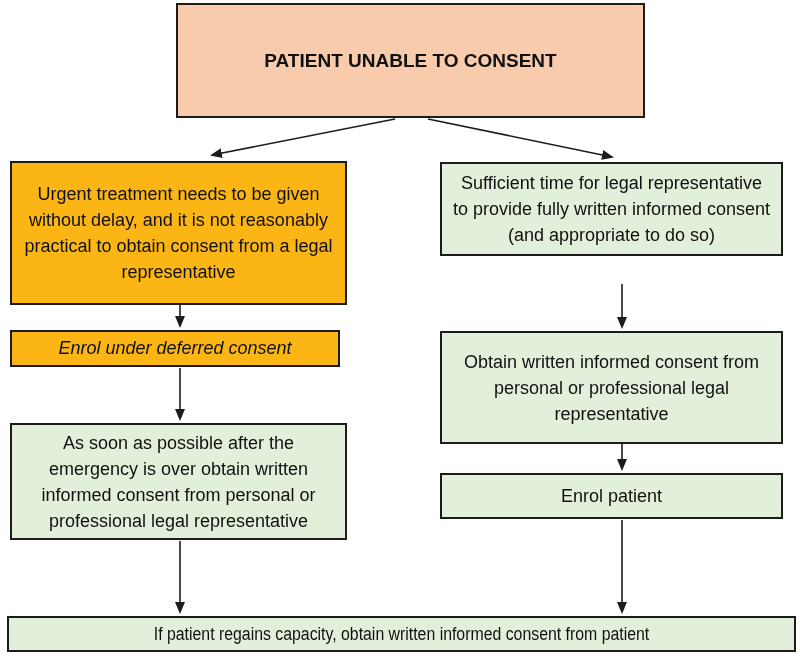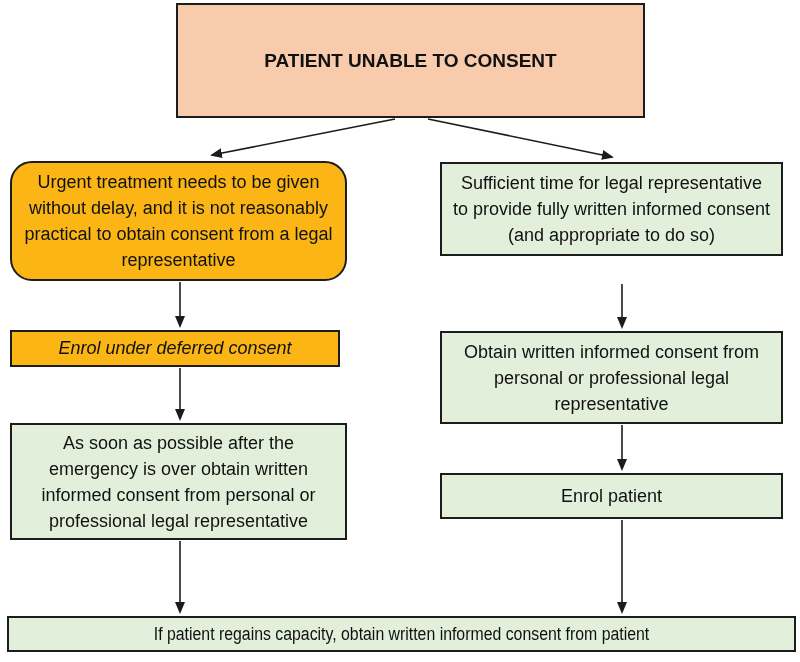--- a/index.html
+++ b/index.html
@@ -30,25 +30,25 @@
     text-align:center;
     font-size:18px;
     line-height:25px;
     padding:4px 10px;
   }
   .node.salmon{background:var(--salmon);}
   .node.orange{background:var(--orange);}
   .node.green{background:var(--green);}
   .node-root{left:176px;top:3px;width:469px;height:115px;flex-direction:row;padding:4px 14px;gap:12px;}
   .node-root .title{font-weight:bold;font-size:19px;line-height:25px;}
-  .node-left1{left:10px;top:161px;width:337px;height:120px;line-height:26px;border-radius:22px;}
+  .node-left1{left:10px;top:161px;width:337px;height:144px;line-height:26px;}
   .node-left2{left:10px;top:330px;width:330px;height:37px;font-style:italic;}
   .node-left3{left:10px;top:423px;width:337px;height:117px;line-height:26px;align-items:center;}
   .node-right1{left:440px;top:162px;width:343px;height:94px;line-height:26px;}
-  .node-right2{left:440px;top:331px;width:343px;height:93px;line-height:26px;text-align:center;}
+  .node-right2{left:440px;top:331px;width:343px;height:113px;line-height:26px;text-align:center;}
   .node-right3{left:440px;top:473px;width:343px;height:46px;}
   .node-footer{left:7px;top:616px;width:789px;height:36px;}
   .node-footer .condensed{display:inline-block;transform:scaleX(0.88);transform-origin:center;white-space:nowrap;}
   svg.arrows{position:absolute;left:0;top:0;width:800px;height:662px;pointer-events:none;}
   svg.arrows line{stroke:var(--arrow);stroke-width:1.6;}
 </style>
 </head>
 <body>
 
 <div class="canvas">

